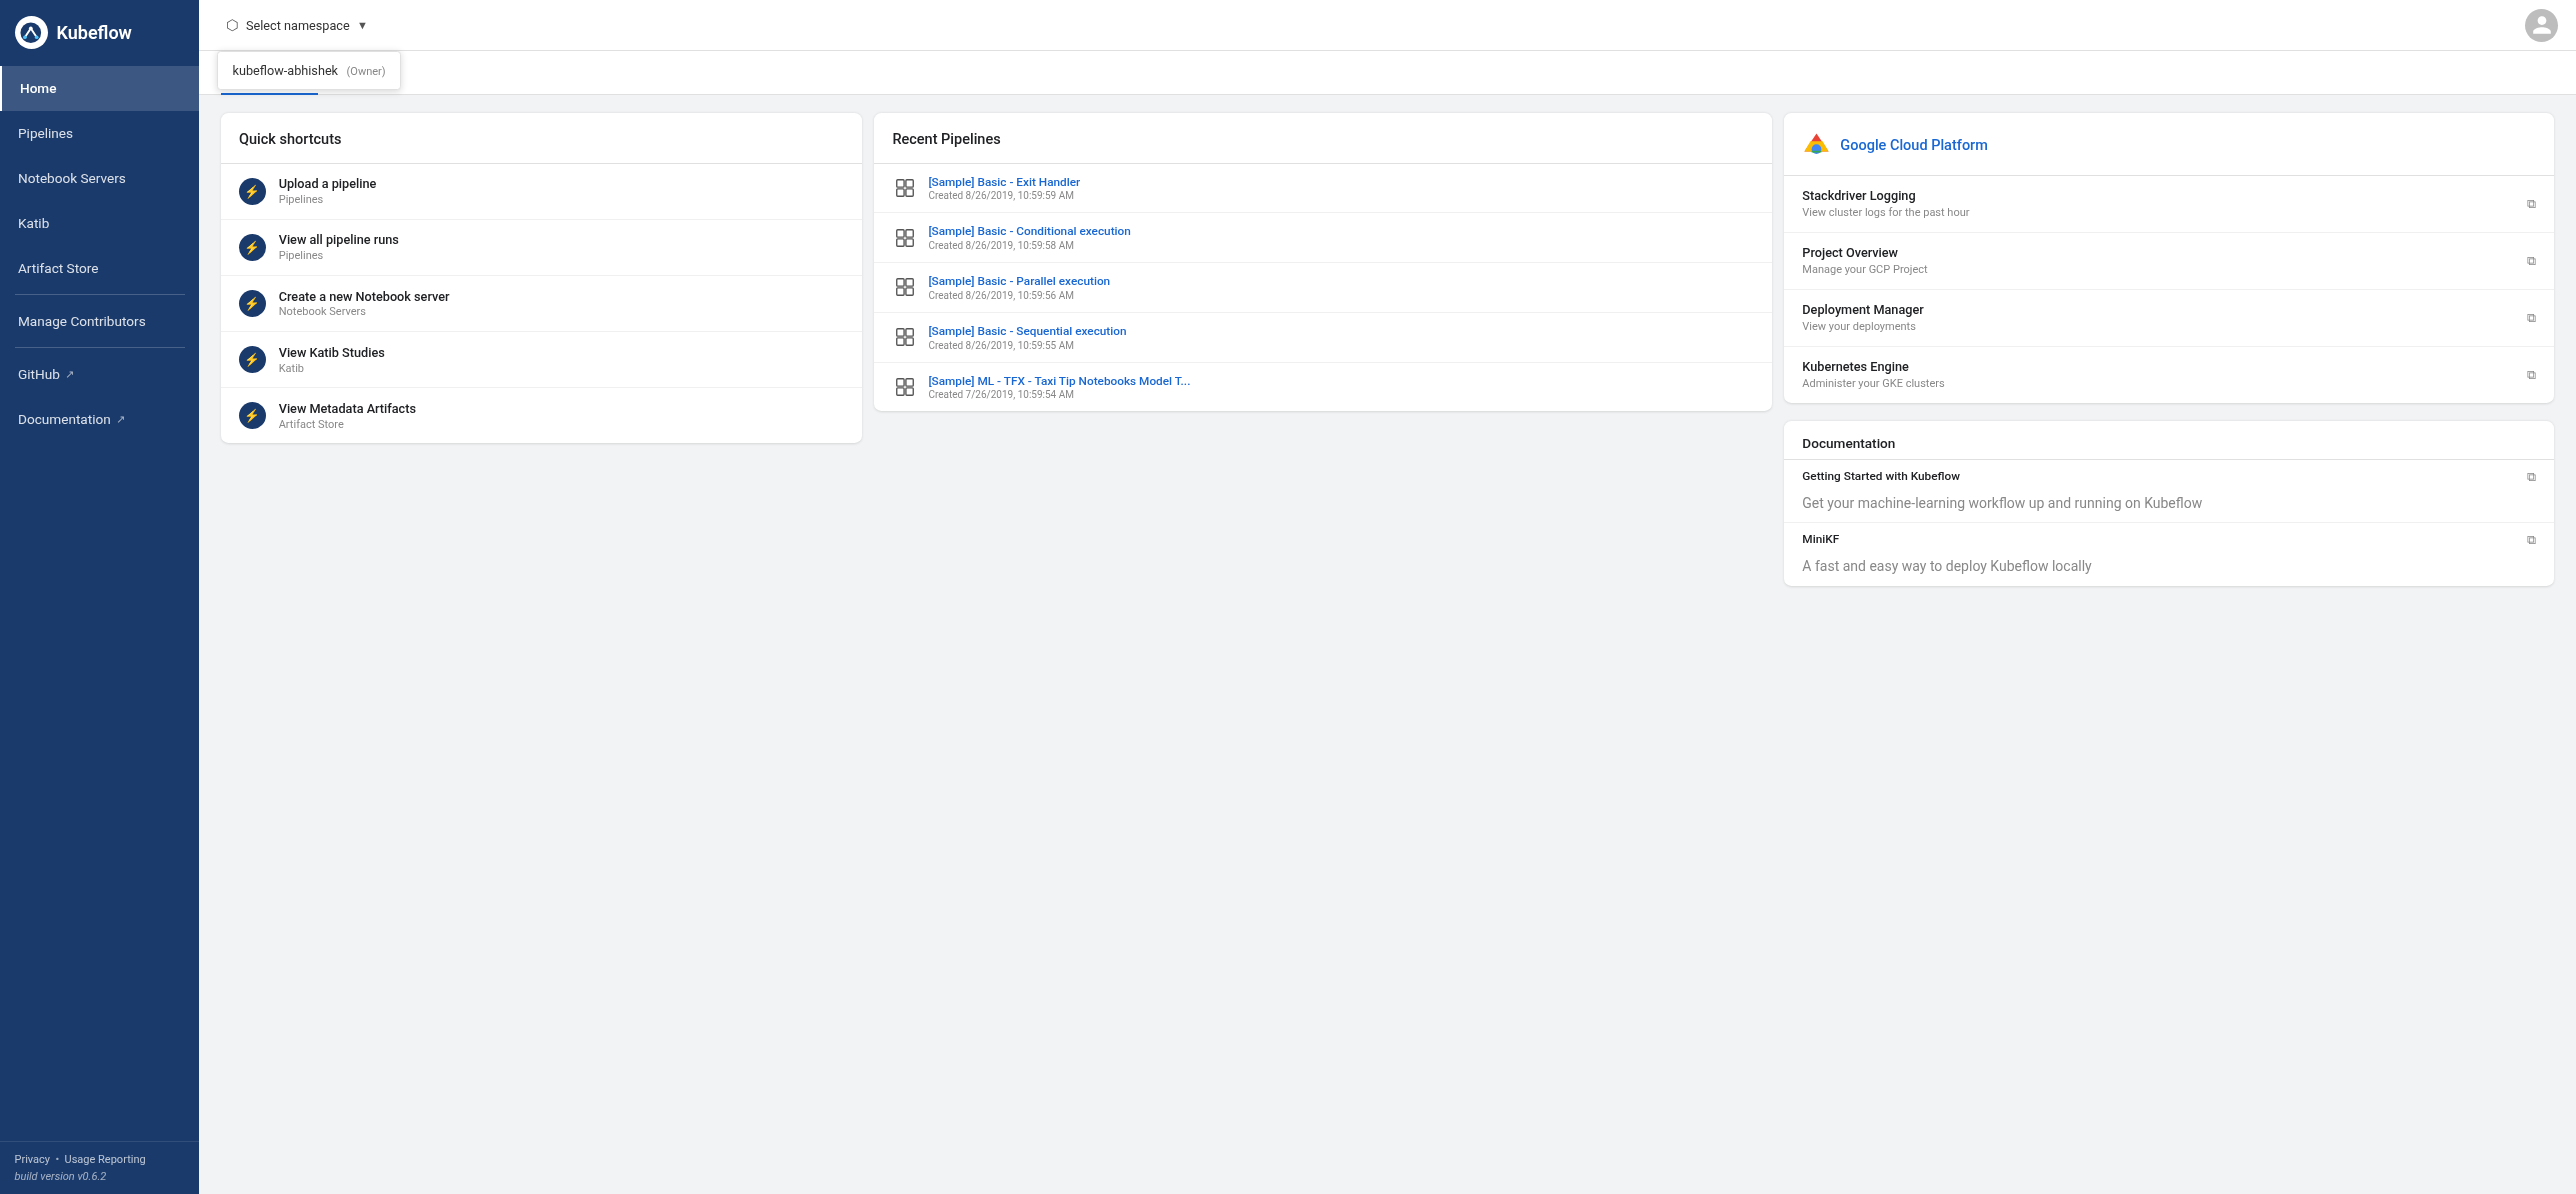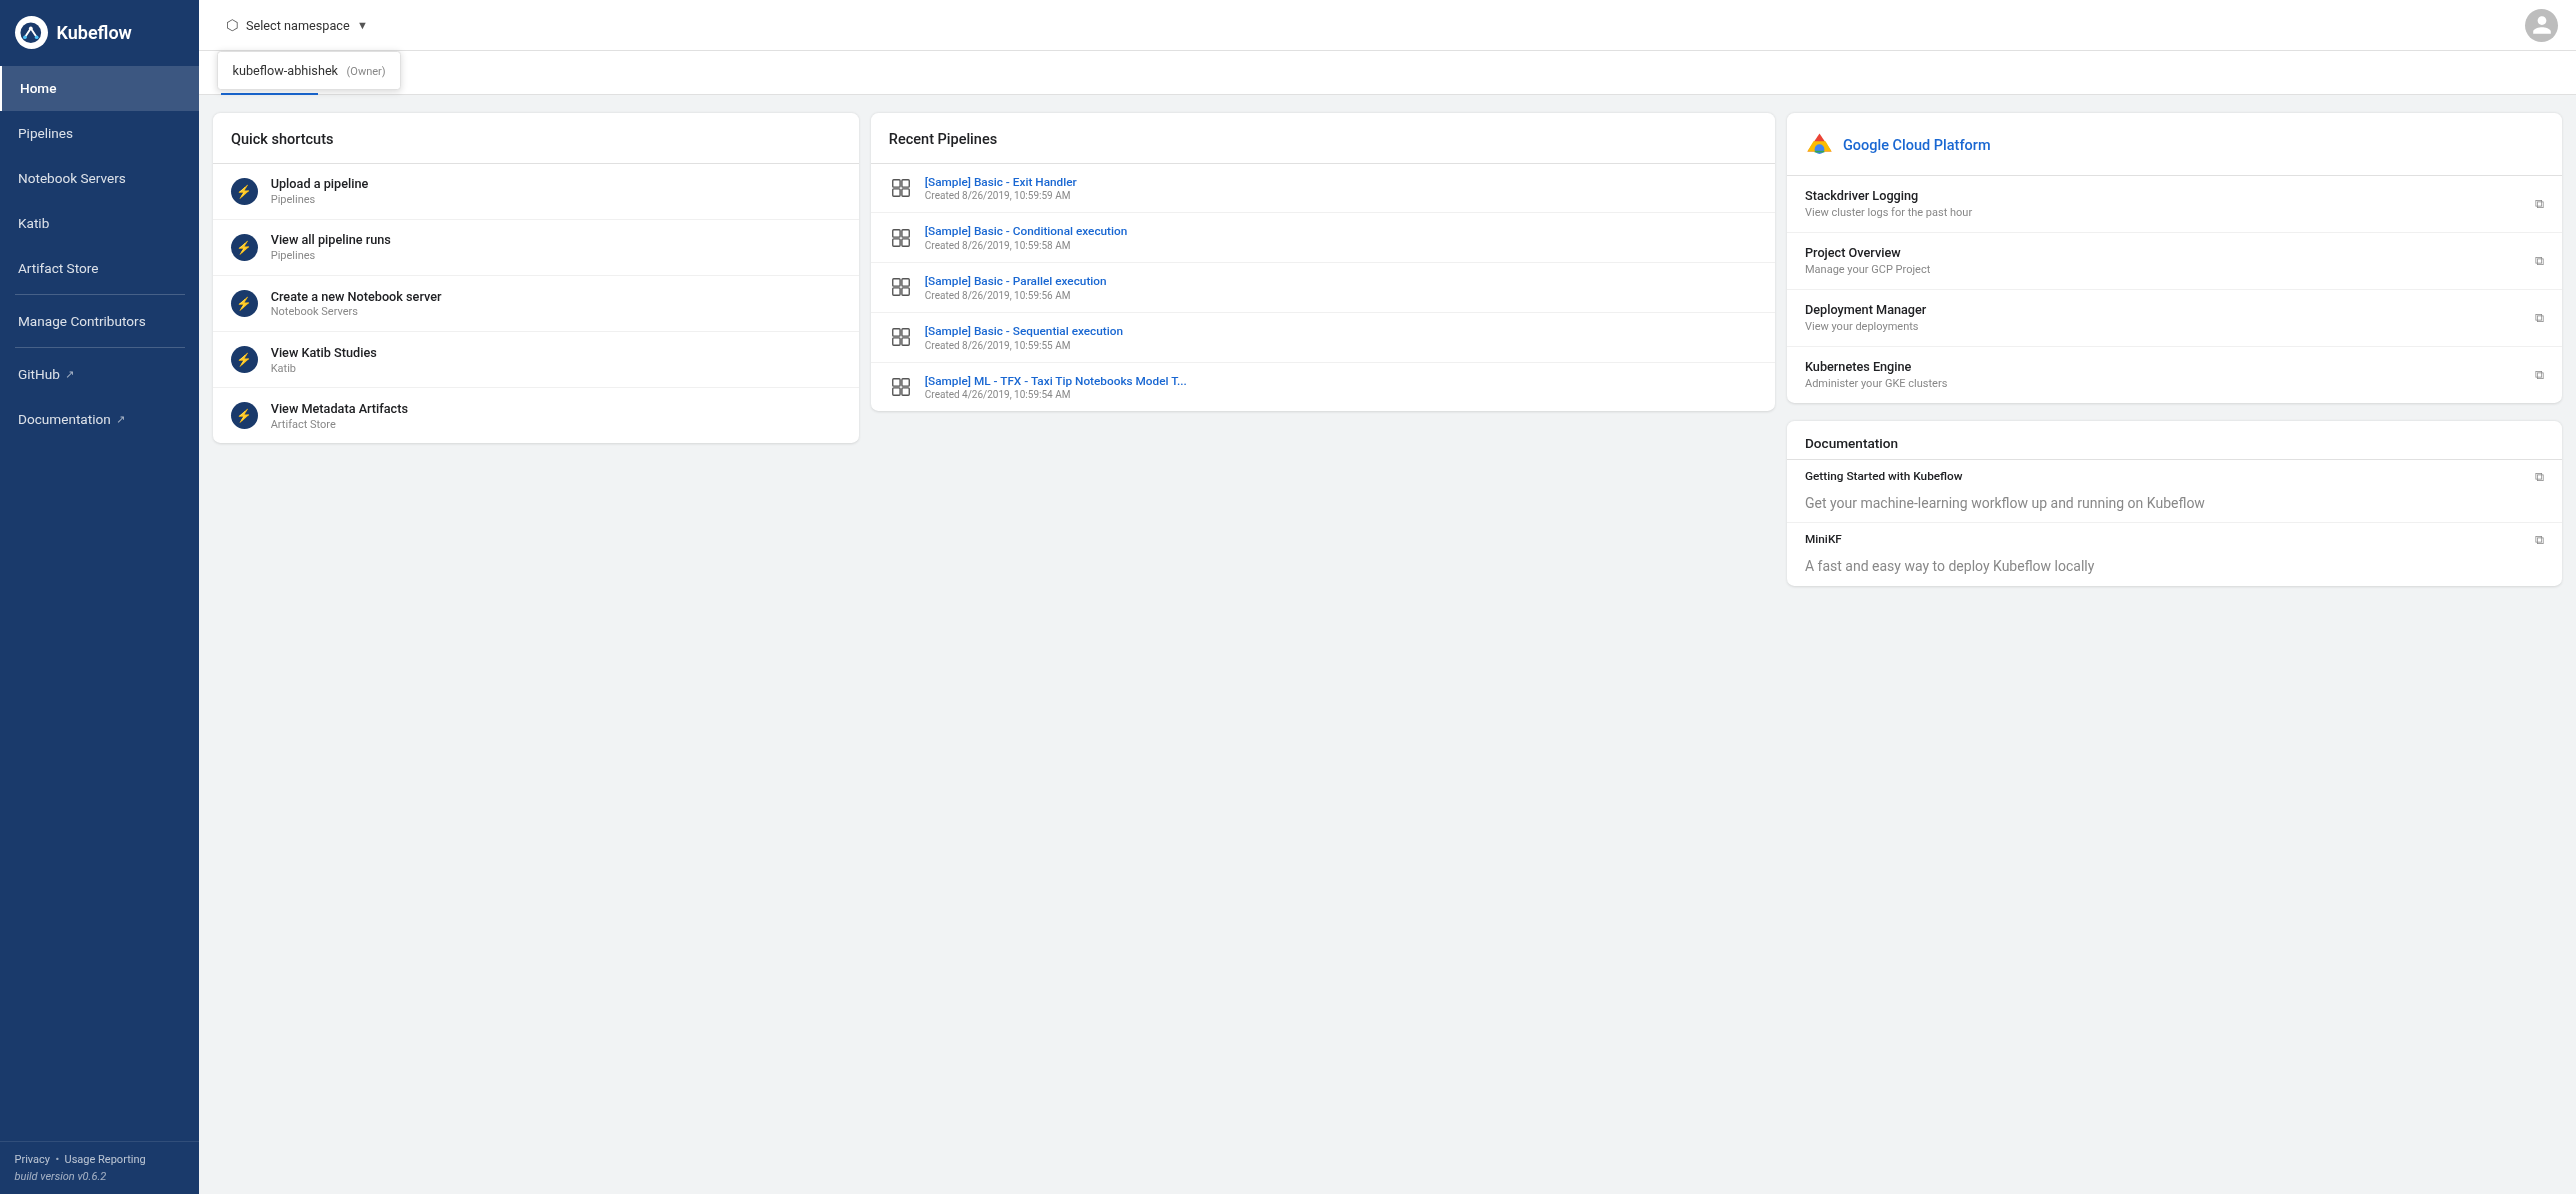--- a/index.html
+++ b/index.html
@@ -162,21 +162,21 @@
     .tab.active {
       color: #1967d2;
       border-bottom-color: #1967d2;
     }
 
     
     #dashboard {
       display: grid;
       grid-template-columns: 1fr 1.4fr 1.2fr;
       gap: 12px;
-      padding: 18px 14px;
+      padding: 18px 22px;
       align-items: start;
     }
 
     .card {
       background: #fff;
       border-radius: 7.3px;
       box-shadow: 0 0.9px 2.7px rgba(0,0,0,0.12);
       overflow: hidden;
     }
     .card-title {
@@ -505,21 +505,21 @@
             <div class="pipeline-icon">
               <svg viewBox="0 0 24 24" fill="none" stroke="#555" stroke-width="1.5">
                 <rect x="3" y="3" width="8" height="8" rx="1"></rect>
                 <rect x="13" y="3" width="8" height="8" rx="1"></rect>
                 <rect x="3" y="13" width="8" height="8" rx="1"></rect>
                 <rect x="13" y="13" width="8" height="8" rx="1"></rect>
               </svg>
             </div>
             <div class="pipeline-text">
               <span class="pipeline-name">[Sample] ML - TFX - Taxi Tip Notebooks Model T...</span>
-              <span class="pipeline-date">Created 4/26/2019, 10:59:54 AM</span>
+              <span class="pipeline-date">Created 7/26/2019, 10:59:54 AM</span>
             </div>
           </div>
         </div>
       </div>
 
       <div id="col-right">
 
         <div class="card">
           <div class="gcp-header">
             <div class="gcp-logo">

